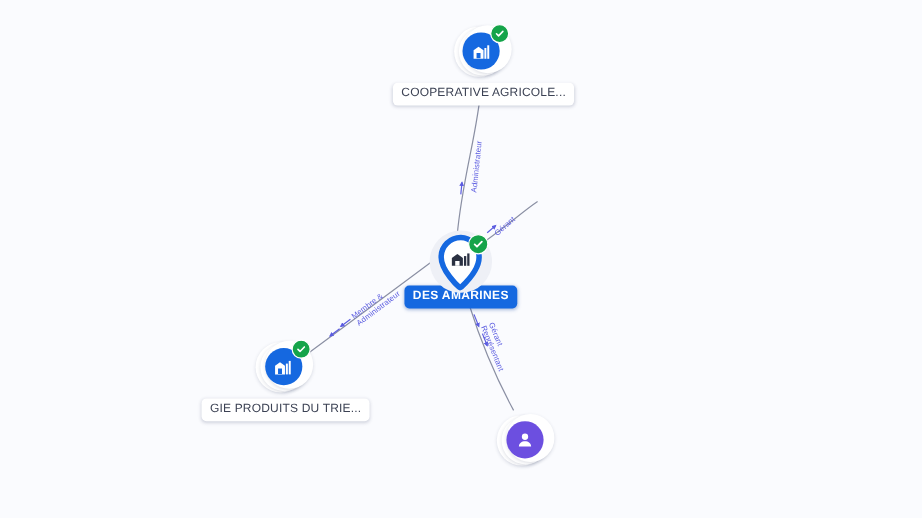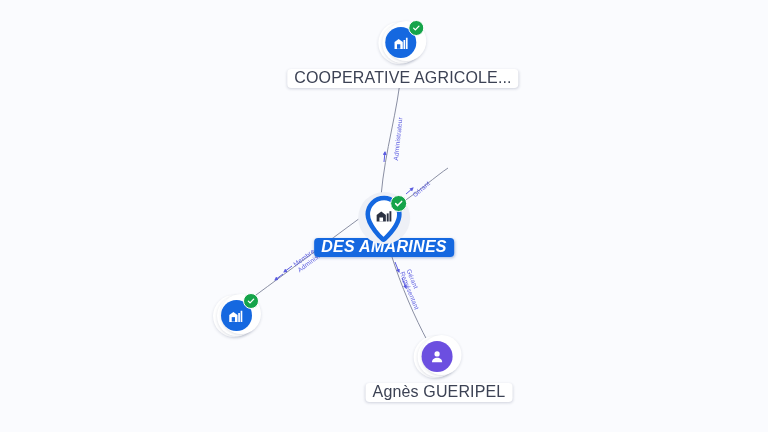--- a/index.html
+++ b/index.html
@@ -96,21 +96,21 @@
     background: #eef0f6;
     left: 2px; top: 1px;
   }
 
   
   .node-label {
     margin-top: 1px;
     background: #ffffff;
     border-radius: 4px;
     padding: 3px 7px 4px 7px;
-    font-size: 16px;
+    font-size: 10px;
     line-height: 12px;
     color: #3c4254;
     letter-spacing: .15px;
     white-space: nowrap;
     box-shadow: 0 1px 3px rgba(40,50,90,.20);
   }
   .node-label.selected {
     background: #1568e0;
     color: #ffffff;
     font-weight: bold;
@@ -211,21 +211,21 @@
           <rect x="33.3" y="20.2" width="1.9" height="10.3" fill="#2b3142"></rect>
           <path d="M23.3 26.6h3.6v3.9h-3.6z" fill="#ffffff"></path>
         </g>
       </svg>
       <div class="badge" style="right:5px; top:4px; width:15px; height:15px;">
         <svg width="9" height="9" viewBox="0 0 12 12" aria-hidden="true">
           <path d="M2 6.2 L4.6 8.8 L10 3.2" fill="none" stroke="#ffffff" stroke-width="2" stroke-linecap="round" stroke-linejoin="round"></path>
         </svg>
       </div>
     </div>
-    <div class="node-label selected" style="margin-top:-9px;font-style:italic;">DES AMARINES</div>
+    <div class="node-label selected" style="margin-top:-9px;">DES AMARINES</div>
   </div>
 
   <div class="node" style="left:238px; top:315px;">
     <div class="node-art">
       <div class="stack s3"></div>
       <div class="stack s2"></div>
       <div class="stack s1"></div>
       <div class="disc">
         <svg width="18" height="18" viewBox="0 0 24 24" aria-hidden="true">
           <path d="M3 20V10.5L8.5 6.5L14 10.5V20H3Z" fill="#ffffff"></path>
@@ -233,30 +233,30 @@
           <rect x="18.2" y="5" width="2.2" height="15" fill="#ffffff"></rect>
           <path d="M6.3 13.5h4.4v6H6.3z" fill="#1568e0"></path>
         </svg>
       </div>
       <div class="badge">
         <svg width="8" height="8" viewBox="0 0 12 12" aria-hidden="true">
           <path d="M2 6.2 L4.6 8.8 L10 3.2" fill="none" stroke="#ffffff" stroke-width="2" stroke-linecap="round" stroke-linejoin="round"></path>
         </svg>
       </div>
     </div>
+    <div class="node-label">GIE PRODUITS DU TRIE...</div>
   </div>
 
   <div class="node" style="left:439px; top:366px;">
     <div class="node-art">
       <div class="stack s3"></div>
       <div class="stack s2"></div>
       <div class="stack s1"></div>
       <div class="disc person">
         <svg width="17" height="17" viewBox="0 0 24 24" aria-hidden="true">
           <circle cx="12" cy="8.4" r="3.7" fill="#ffffff"></circle>
           <path d="M4.8 20c0-4 3.3-6.3 7.2-6.3s7.2 2.3 7.2 6.3z" fill="#ffffff"></path>
         </svg>
       </div>
     </div>
-    <div class="node-label">Agnès GUERIPEL</div>
   </div>
 
 </div>
 
 </body></html>

